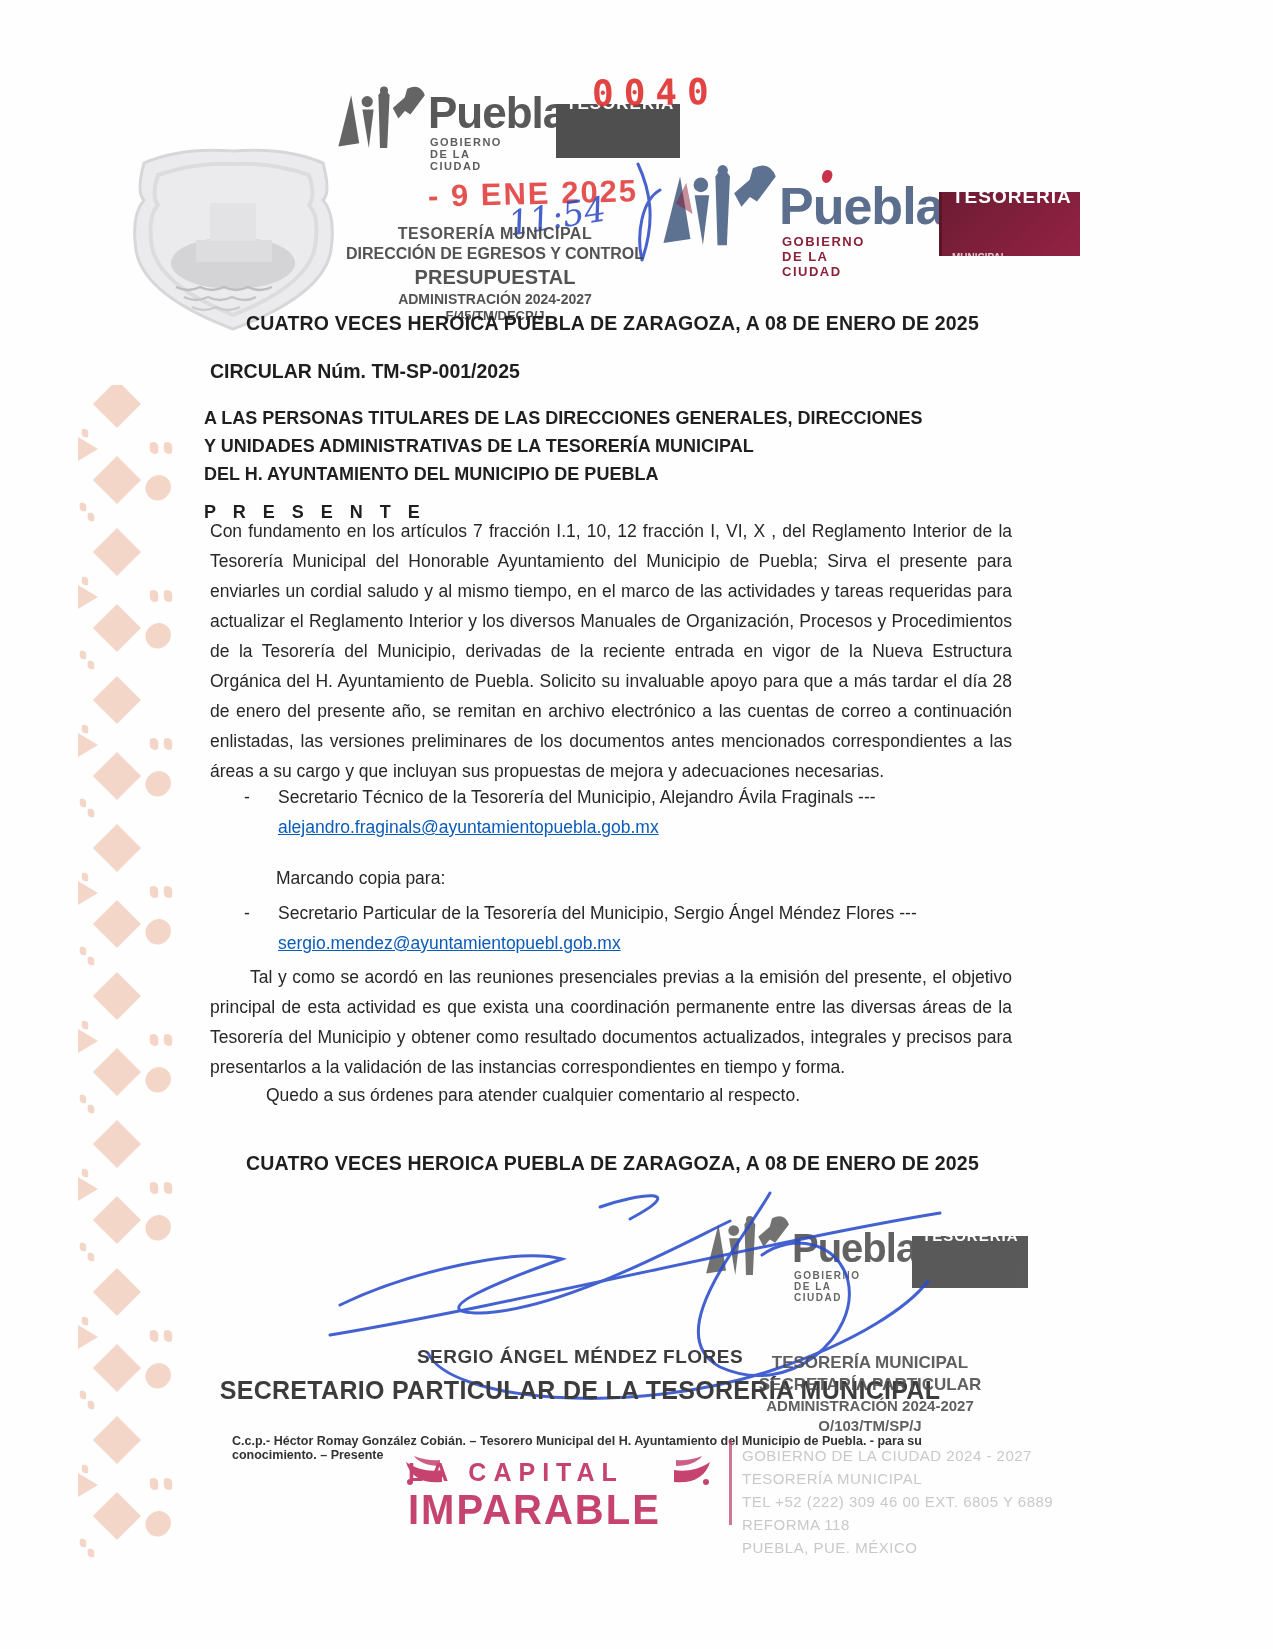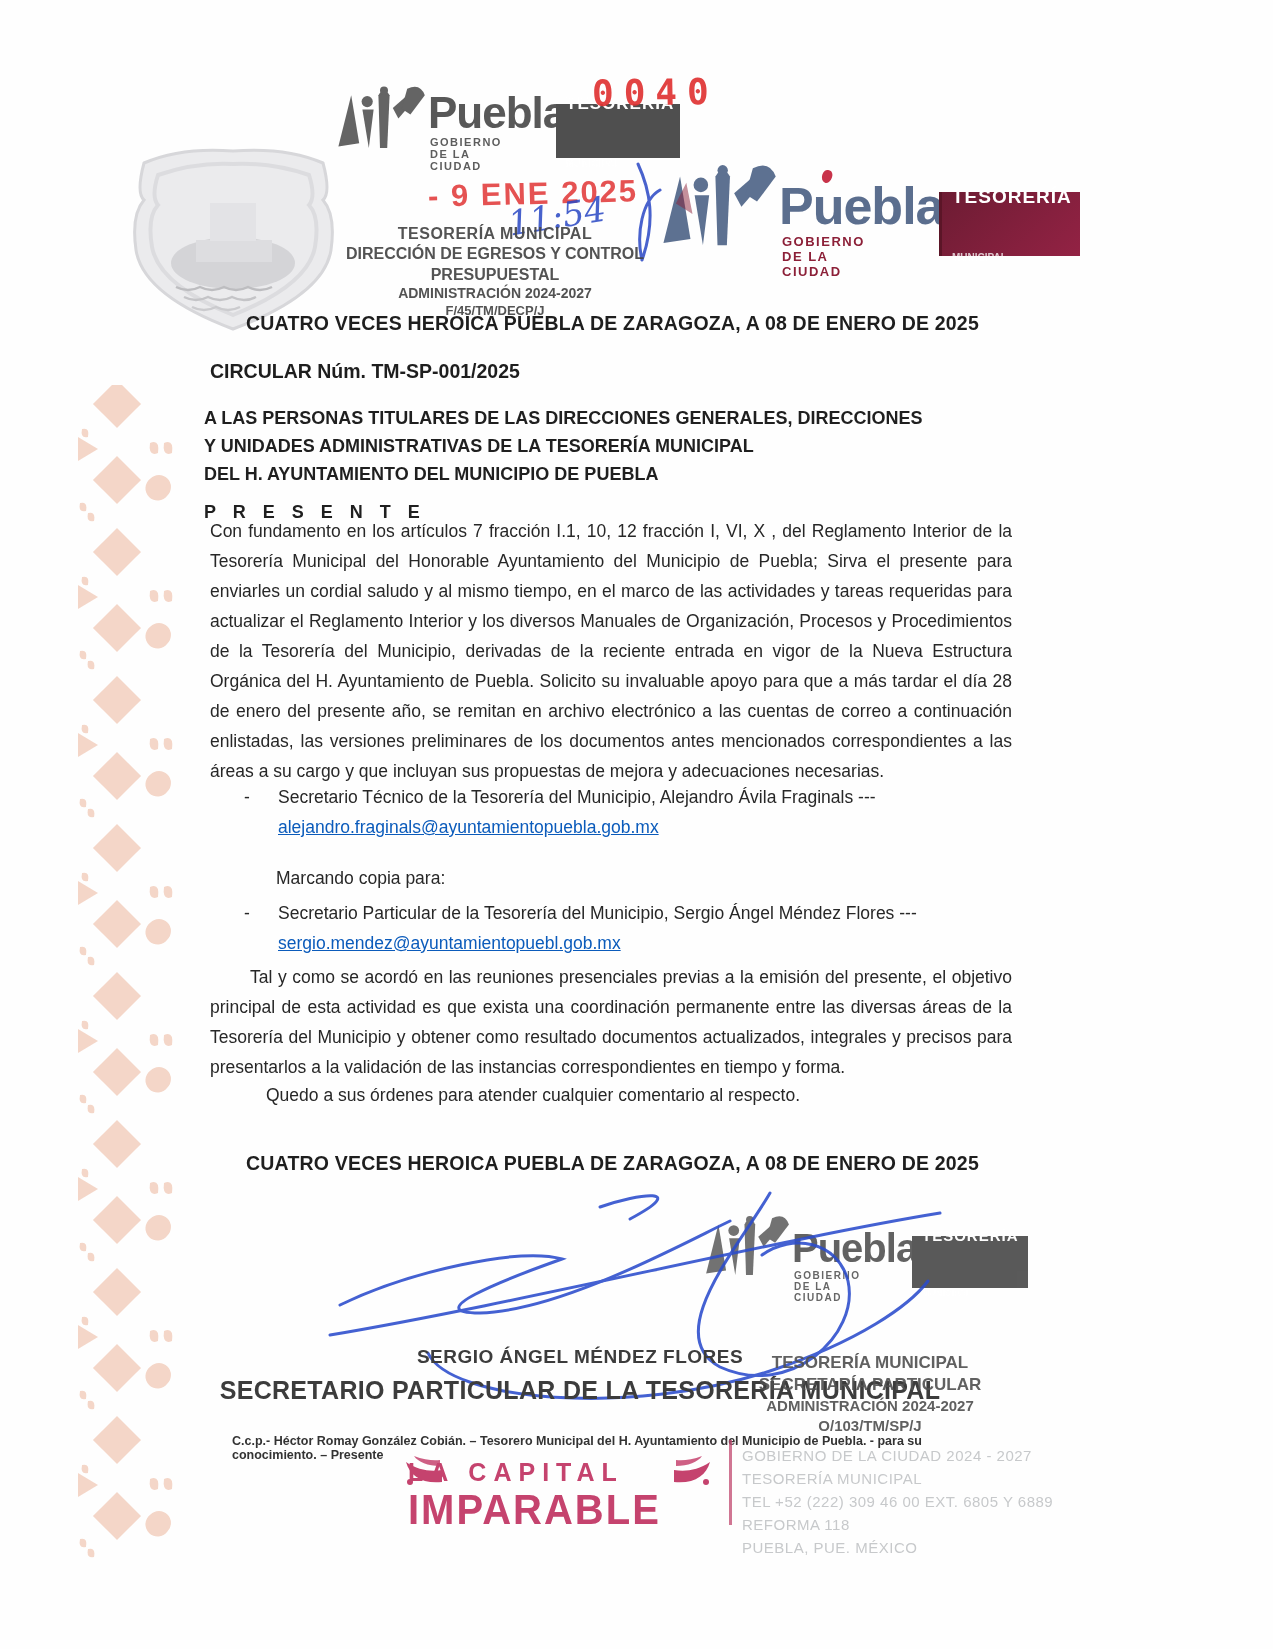--- a/index.html
+++ b/index.html
@@ -27,21 +27,21 @@
   .handtime{
     font-family:"DejaVu Serif", serif;font-style:italic;
     color:#2947c4;font-size:34px;transform:rotate(-9deg);opacity:.85;
   }
   .stamp-office{
     text-align:center;color:#454545;font-weight:bold;line-height:1.28;
     opacity:.92;
   }
   .stamp-office .l1{font-size:16px;letter-spacing:.5px;}
   .stamp-office .l2{font-size:16px;}
-  .stamp-office .l3{font-size:16px;}
+  .stamp-office .l3{font-size:20px;}
   .stamp-office .l4{font-size:14px;}
   .stamp-office .l5{font-size:13px;}
   
   .brandword{font-weight:bold;letter-spacing:-1px;}
   .brandsub{font-weight:bold;letter-spacing:1.5px;}
   .brandbox{color:#fff;display:flex;flex-direction:column;justify-content:center;padding:4px 10px;}
   .brandbox .bl1{font-weight:bold;letter-spacing:1px;}
   .brandbox .bl2{font-weight:bold;opacity:.75;margin-top:44px;}
   
   .logo-gray{color:#4a4a4a;opacity:.9;}

